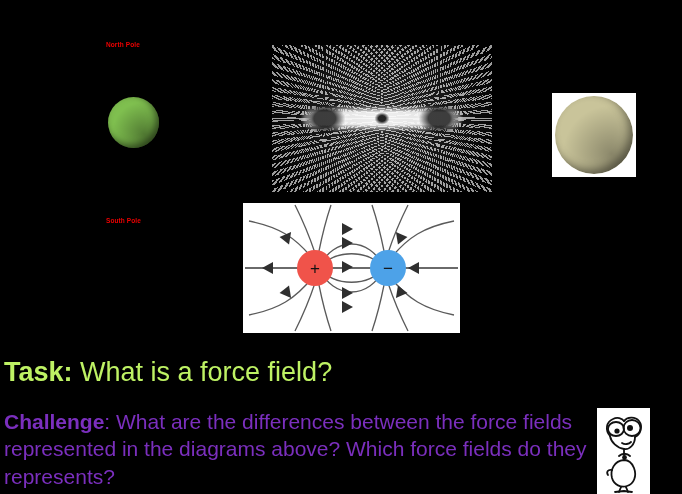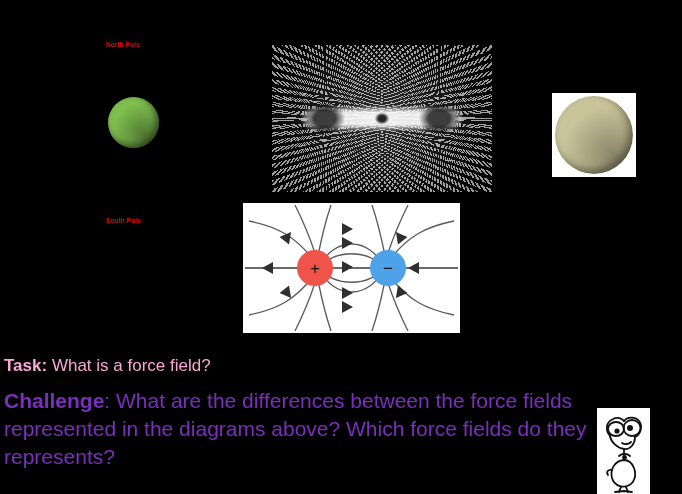--- a/index.html
+++ b/index.html
@@ -119,31 +119,31 @@
     overflow: hidden;
   }
   #dipole-svg { display: block; width: 100%; height: 100%; }
 
   
   #text-block {
     position: absolute;
     left: 4px; top: 355px; width: 600px;
   }
   .task-line {
-    font-size: 17px;
-    color: #f9a8d4;
+    font-size: 27px;
+    color: #bef264;
     line-height: 1.32;
     white-space: nowrap;
   }
   .task-line .lead { font-weight: bold; }
   .challenge-para {
     font-size: 21px;
     color: #7b2fbe;
     line-height: 1.32;
-    margin-top: 10px;
+    margin-top: 17px;
   }
   .challenge-para .lead { font-weight: bold; }
 
   
   #thinker-doodle {
     left: 597px; top: 408px; width: 53px; height: 86px;
     background: #ffffff;
     overflow: hidden;
   }
   #thinker-svg { display: block; width: 100%; height: 100%; }

